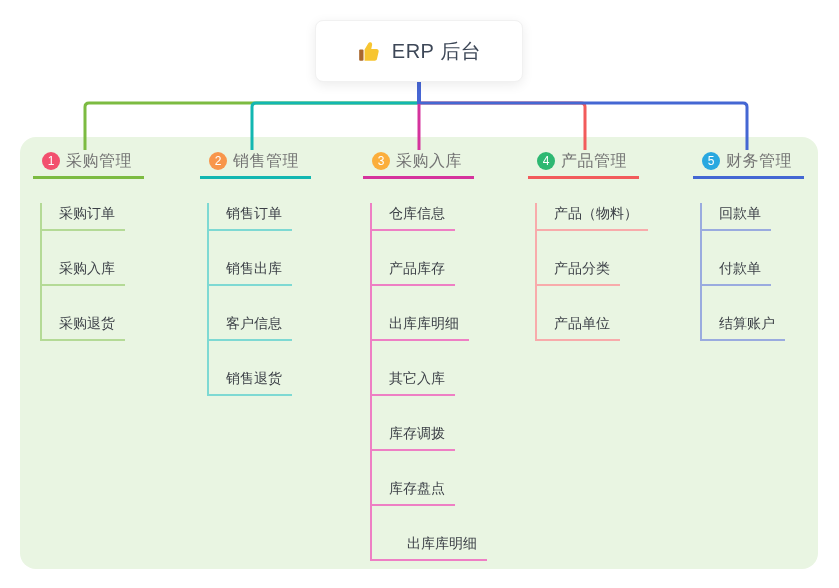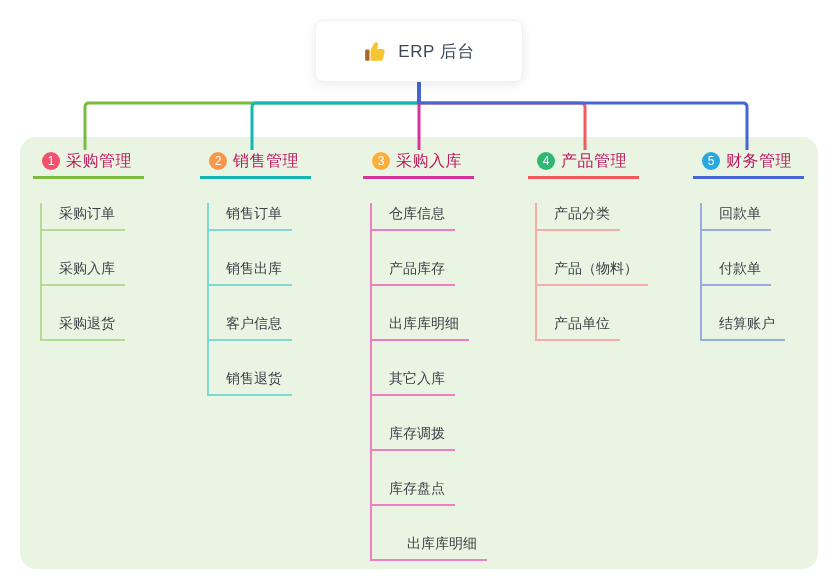--- a/index.html
+++ b/index.html
@@ -11,21 +11,21 @@
   }
   
   .root-card{
     position:absolute;left:315px;top:20px;width:208px;height:62px;
     background:#ffffff;border:1px solid #f1f1f1;border-radius:8px;
     box-shadow:0 3px 12px rgba(0,0,0,0.08);
     display:flex;align-items:center;justify-content:center;gap:9px;
     box-sizing:border-box;z-index:3;
   }
   .root-card .root-label{
-    font-size:17px;color:#3d4757;letter-spacing:0.5px;white-space:nowrap;
+    font-size:20px;color:#3d4757;letter-spacing:0.5px;white-space:nowrap;
   }
   .thumb-icon{width:26px;height:26px;flex:0 0 auto;}
   
   .connector-svg{position:absolute;left:0;top:0;z-index:2;pointer-events:none;}
   
   .panel{
     position:absolute;left:20px;top:137px;width:798px;height:432px;
     border-radius:16px;z-index:1;
   }
   
@@ -34,21 +34,21 @@
     display:flex;align-items:center;gap:6px;
     height:22px;line-height:22px;
     padding:0 12px 4px 9px;border-bottom:3px solid #000;
     min-width:87px;width:fit-content;white-space:nowrap;cursor:pointer;
   }
   .badge{
     width:18px;height:18px;border-radius:50%;flex:0 0 auto;
     display:flex;align-items:center;justify-content:center;
     color:#ffffff;font-size:12px;line-height:18px;
   }
-  .branch-label{font-size:16px;color:#be185d;letter-spacing:0.5px;}
+  .branch-label{font-size:16px;color:#737373;letter-spacing:0.5px;}
   .children{
     margin-left:7px;margin-top:0;border-left:2px solid #c4b5fd;
     width:fit-content;
   }
   .child{
     margin-top:27px;
     line-height:20px;font-size:14px;color:#3b3f46;
     padding:0 10px 6px 17px;border-bottom:2px solid #ccc;
     white-space:nowrap;width:fit-content;cursor:pointer;
   }
@@ -114,22 +114,22 @@
         <div class="child" style="border-bottom-color: rgb(238, 127, 196);">库存盘点</div>
         <div class="child" style="border-bottom-color: rgb(238, 127, 196); padding-left: 35px;">出库库明细</div>
       </div>
     </div>
     <div class="branch" style="left: 528px;">
       <div class="branch-header" style="border-bottom-color: rgb(242, 91, 91);">
         <span class="badge" style="background: rgb(46, 184, 114);">4</span>
         <span class="branch-label">产品管理</span>
       </div>
       <div class="children" style="border-left-color: rgb(248, 171, 171);">
+        <div class="child" style="border-bottom-color: rgb(248, 171, 171);">产品（物料）</div>
         <div class="child" style="border-bottom-color: rgb(248, 171, 171);">产品分类</div>
-        <div class="child" style="border-bottom-color: rgb(248, 171, 171);">产品（物料）</div>
         <div class="child" style="border-bottom-color: rgb(248, 171, 171);">产品单位</div>
       </div>
     </div>
     <div class="branch" style="left: 693px;">
       <div class="branch-header" style="border-bottom-color: rgb(68, 103, 211);">
         <span class="badge" style="background: rgb(41, 168, 224);">5</span>
         <span class="branch-label">财务管理</span>
       </div>
       <div class="children" style="border-left-color: rgb(154, 171, 223);">
         <div class="child" style="border-bottom-color: rgb(154, 171, 223);">回款单</div>

